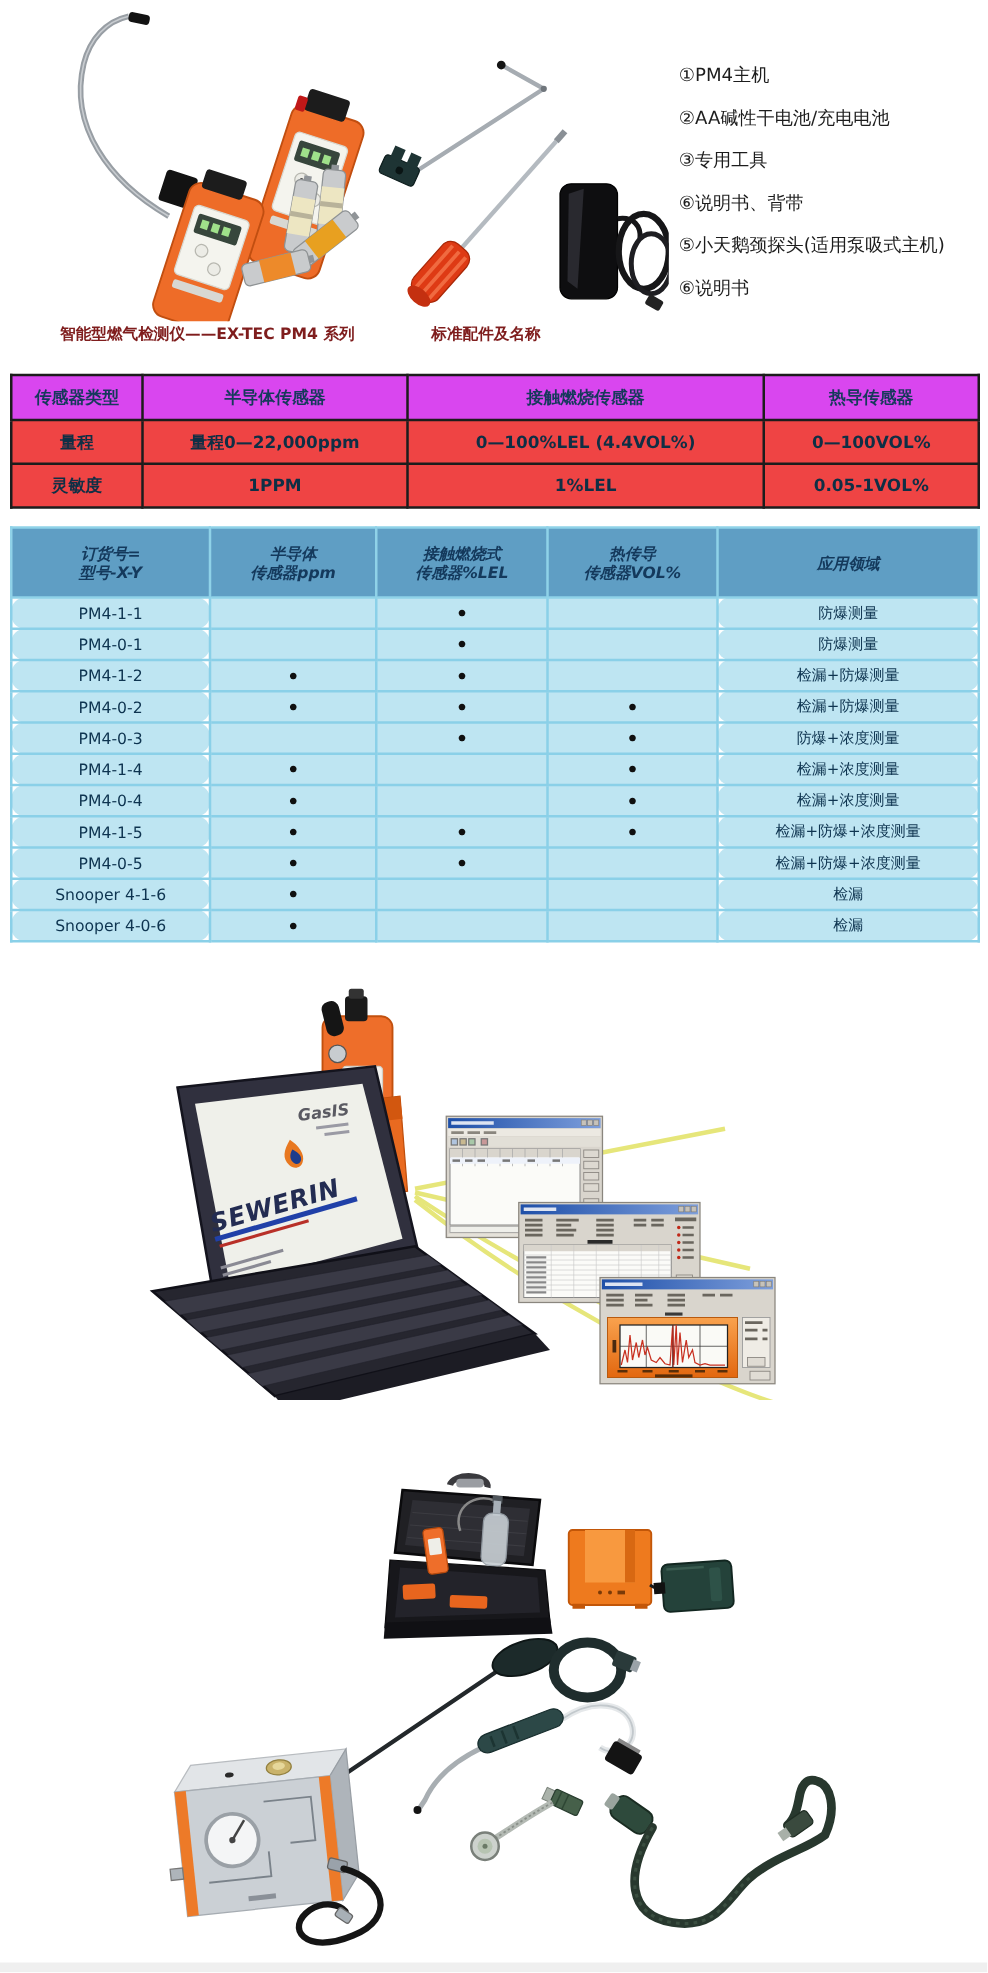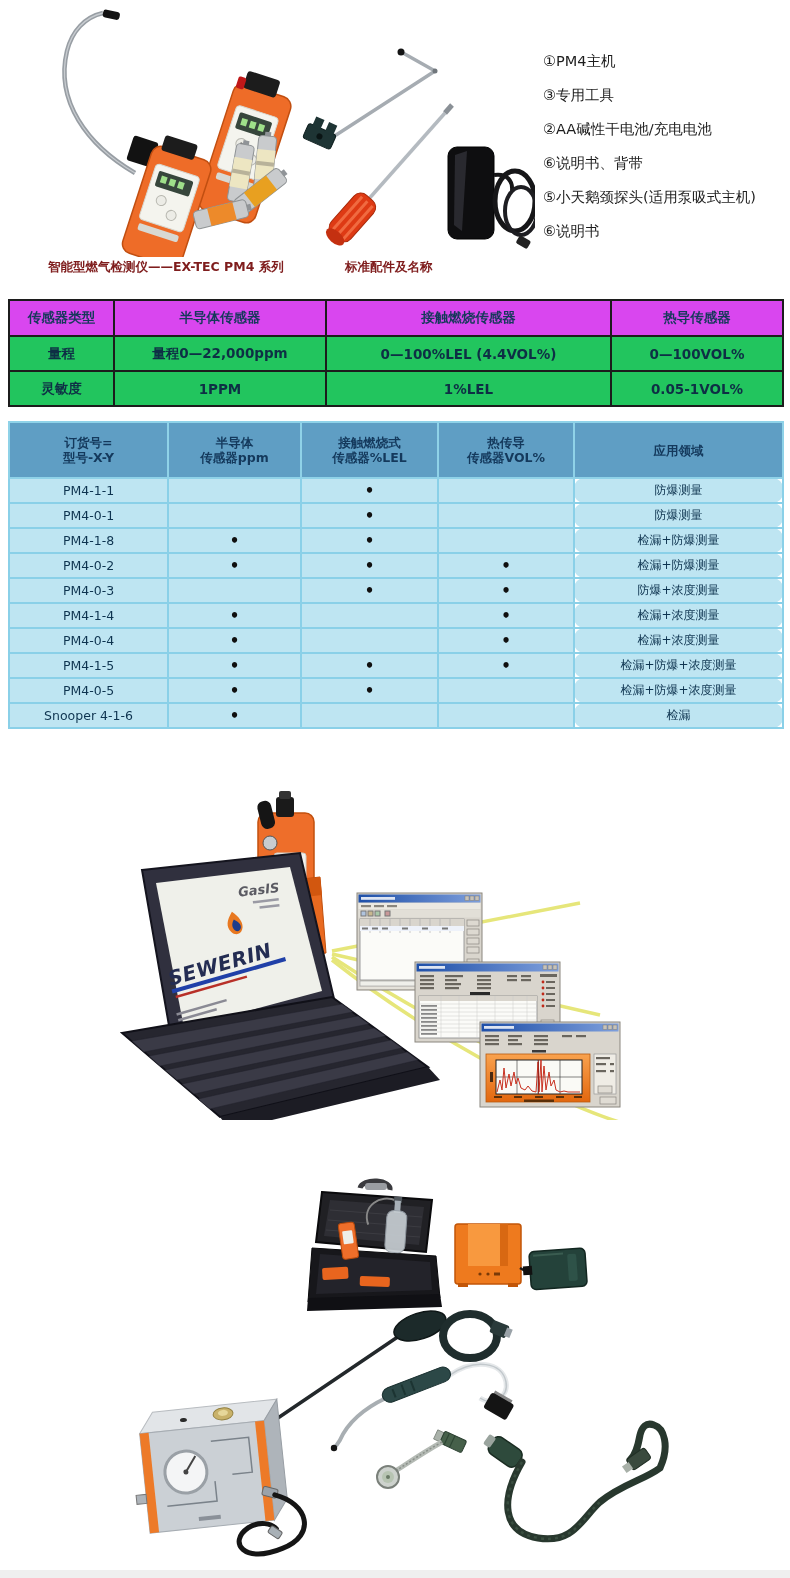--- a/index.html
+++ b/index.html
@@ -13,30 +13,30 @@
 
   
   .caption{font-size:12.5px;font-weight:bold;color:#7f1d1d;white-space:nowrap;}
   #cap-device{left:48px;top:259px;}
   #cap-acc{left:345px;top:259px;}
 
   
   #t1wrap{left:8px;top:299px;}
   table.t1{border-collapse:collapse;table-layout:fixed;width:774px;}
   .t1 th{background:#d946ef;color:#16395B;font-size:13.5px;font-weight:bold;height:32px;border:2.5px solid #1c1c1c;text-align:center;}
-  .t1 td{background:#22c55e;color:#0e2f45;font-size:13.5px;font-weight:600;height:31px;border:2.5px solid #1c1c1c;text-align:center;}
+  .t1 td{background:#ef4444;color:#0e2f45;font-size:13.5px;font-weight:600;height:31px;border:2.5px solid #1c1c1c;text-align:center;}
 
   
   #t2wrap{left:8px;top:421px;}
   table.t2{border-collapse:collapse;table-layout:fixed;width:774px;}
   .t2 th{background:#5F9EC4;color:#14395c;font-size:12.5px;font-weight:bold;height:52px;
-         border:2px solid #8FD2E8;text-align:center;vertical-align:middle;}
+         border:2px solid #8FD2E8;text-align:center;vertical-align:middle;font-style:italic;}
   .t2 td{background:#BEE5F2;height:21px;border:2px solid #8AD0E8;text-align:center;vertical-align:middle;}
   .t2 .h2l span{display:block;line-height:15px;}
-  .t2 td.modelcell{font-size:12.5px;font-weight:500;color:#0e3450;}
+  .t2 td.modelcell{font-size:12.5px;font-weight:500;color:#0e3450;border-radius:11px;}
   .t2 td.dotcell{font-size:15px;line-height:10px;color:#101010;font-weight:bold;}
   .t2 td.appcell{font-size:12px;font-weight:500;color:#0e3450;border-radius:10px;}
 
   #bottom-strip{left:0;top:1570px;width:790px;height:8px;background:#efefef;}
 </style>
 </head>
 <body>
 
 <div id="canvas">
 
@@ -136,22 +136,22 @@
       <ellipse cx="500" cy="196" rx="20" ry="30" fill="none" stroke="#161618" stroke-width="5"></ellipse>
       <ellipse cx="506" cy="206" rx="16" ry="24" fill="none" stroke="#1E1E22" stroke-width="4"></ellipse>
       <g transform="translate(505,230) rotate(30)">
           <rect x="0" y="0" width="13" height="9" rx="2" fill="#222"></rect>
         </g>
     </g>
   </svg>
 
   <ul id="parts-list" class="abs">
     <li>①PM4主机</li>
+    <li>②AA碱性干电池/充电电池</li>
     <li>③专用工具</li>
-    <li>②AA碱性干电池/充电电池</li>
     <li>⑥说明书、背带</li>
     <li>⑤小天鹅颈探头(适用泵吸式主机)</li>
     <li>⑥说明书</li>
   </ul>
 
   <div id="cap-device" class="abs caption">智能型燃气检测仪——EX-TEC PM4 系列</div>
   <div id="cap-acc" class="abs caption">标准配件及名称</div>
 
   <div id="t1wrap" class="abs">
     <table class="t1">
@@ -238,21 +238,21 @@
             <td class="appcell">防爆测量</td>
           </tr>
           <tr>
             <td class="modelcell">PM4-0-1</td>
             <td class="dotcell"></td>
             <td class="dotcell">•</td>
             <td class="dotcell"></td>
             <td class="appcell">防爆测量</td>
           </tr>
           <tr>
-            <td class="modelcell">PM4-1-8</td>
+            <td class="modelcell">PM4-1-2</td>
             <td class="dotcell">•</td>
             <td class="dotcell">•</td>
             <td class="dotcell"></td>
             <td class="appcell">检漏+防爆测量</td>
           </tr>
           <tr>
             <td class="modelcell">PM4-0-2</td>
             <td class="dotcell">•</td>
             <td class="dotcell">•</td>
             <td class="dotcell">•</td>
@@ -288,20 +288,27 @@
           </tr>
           <tr>
             <td class="modelcell">PM4-0-5</td>
             <td class="dotcell">•</td>
             <td class="dotcell">•</td>
             <td class="dotcell"></td>
             <td class="appcell">检漏+防爆+浓度测量</td>
           </tr>
           <tr>
             <td class="modelcell">Snooper 4-1-6</td>
+            <td class="dotcell">•</td>
+            <td class="dotcell"></td>
+            <td class="dotcell"></td>
+            <td class="appcell">检漏</td>
+          </tr>
+          <tr>
+            <td class="modelcell">Snooper 4-0-6</td>
             <td class="dotcell">•</td>
             <td class="dotcell"></td>
             <td class="dotcell"></td>
             <td class="appcell">检漏</td>
           </tr>
         </tbody>
     </table>
   </div>
 
   <svg class="abs" style="left:80px;top:785px;" width="560" height="335" viewBox="0 0 560 335">

